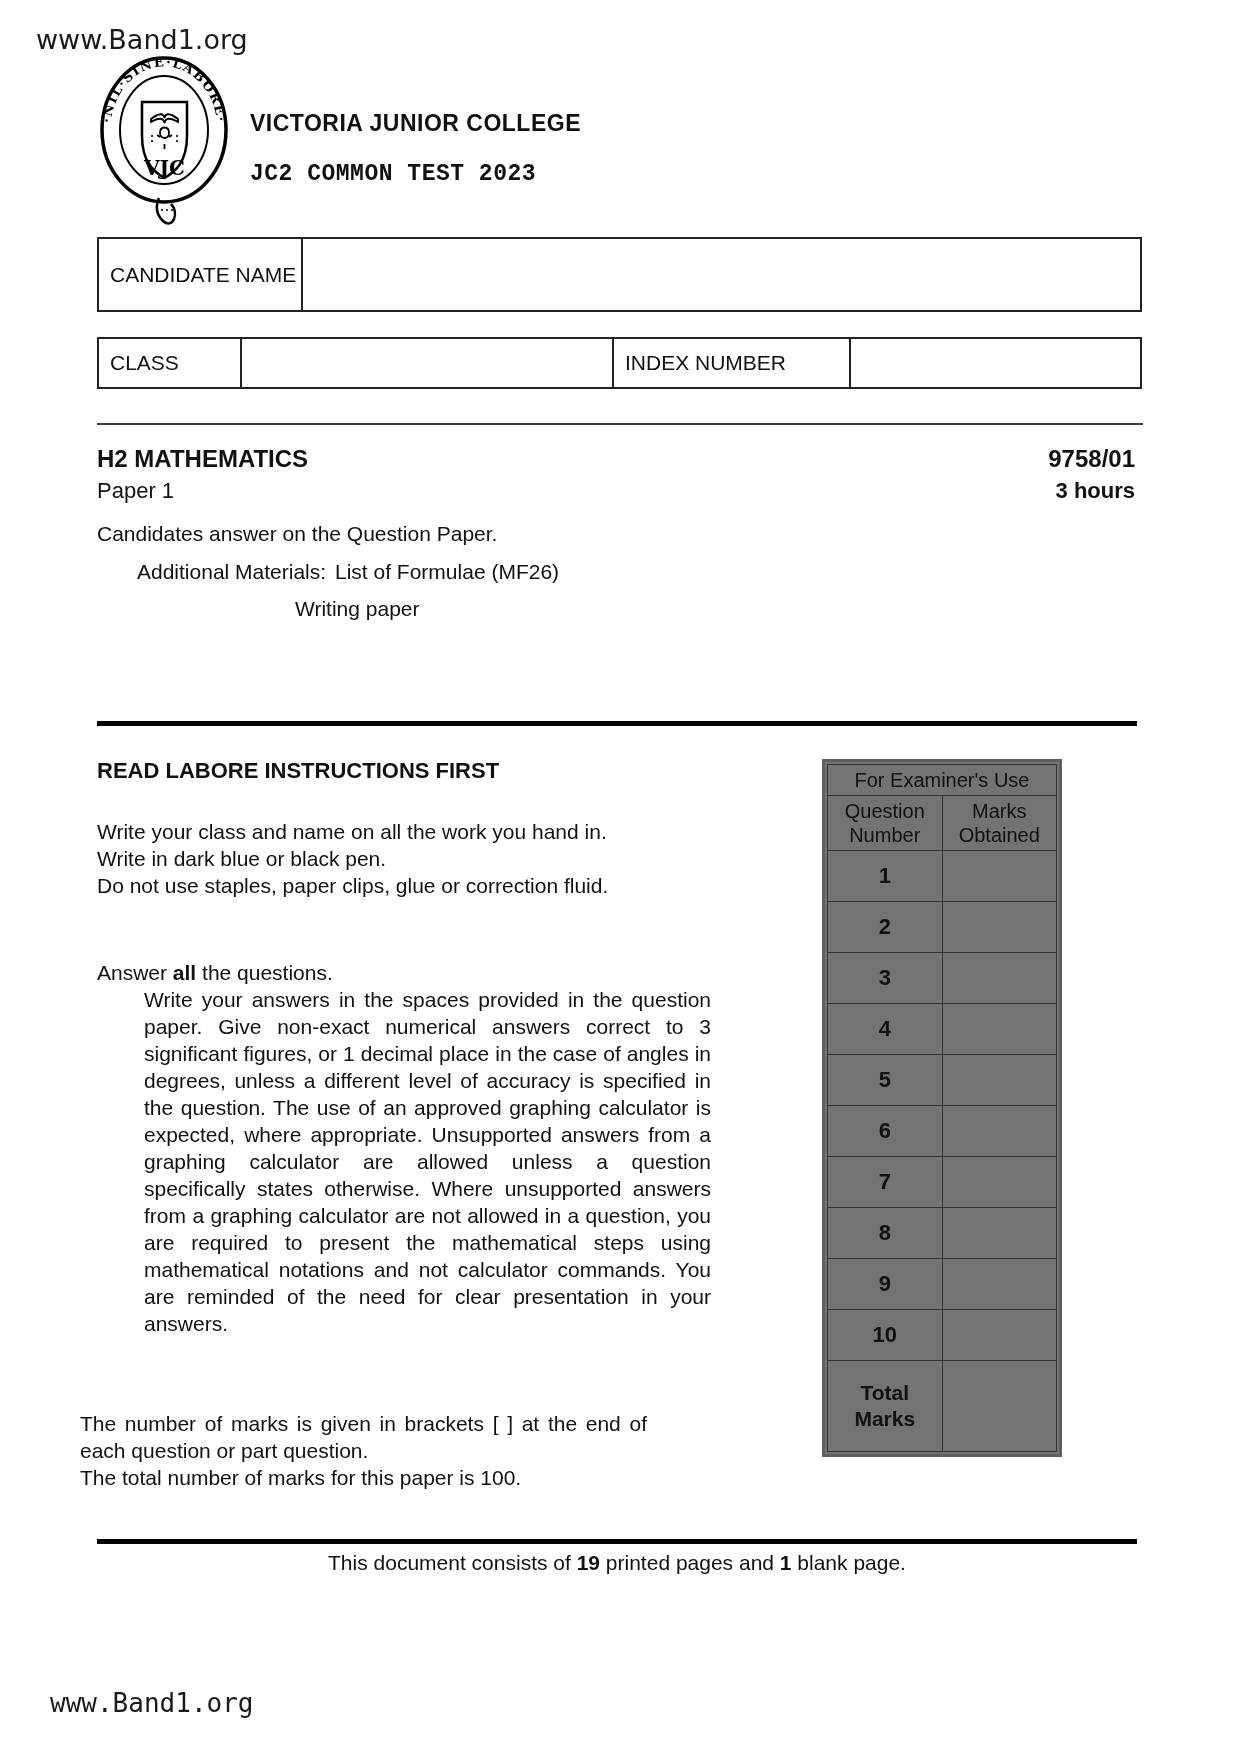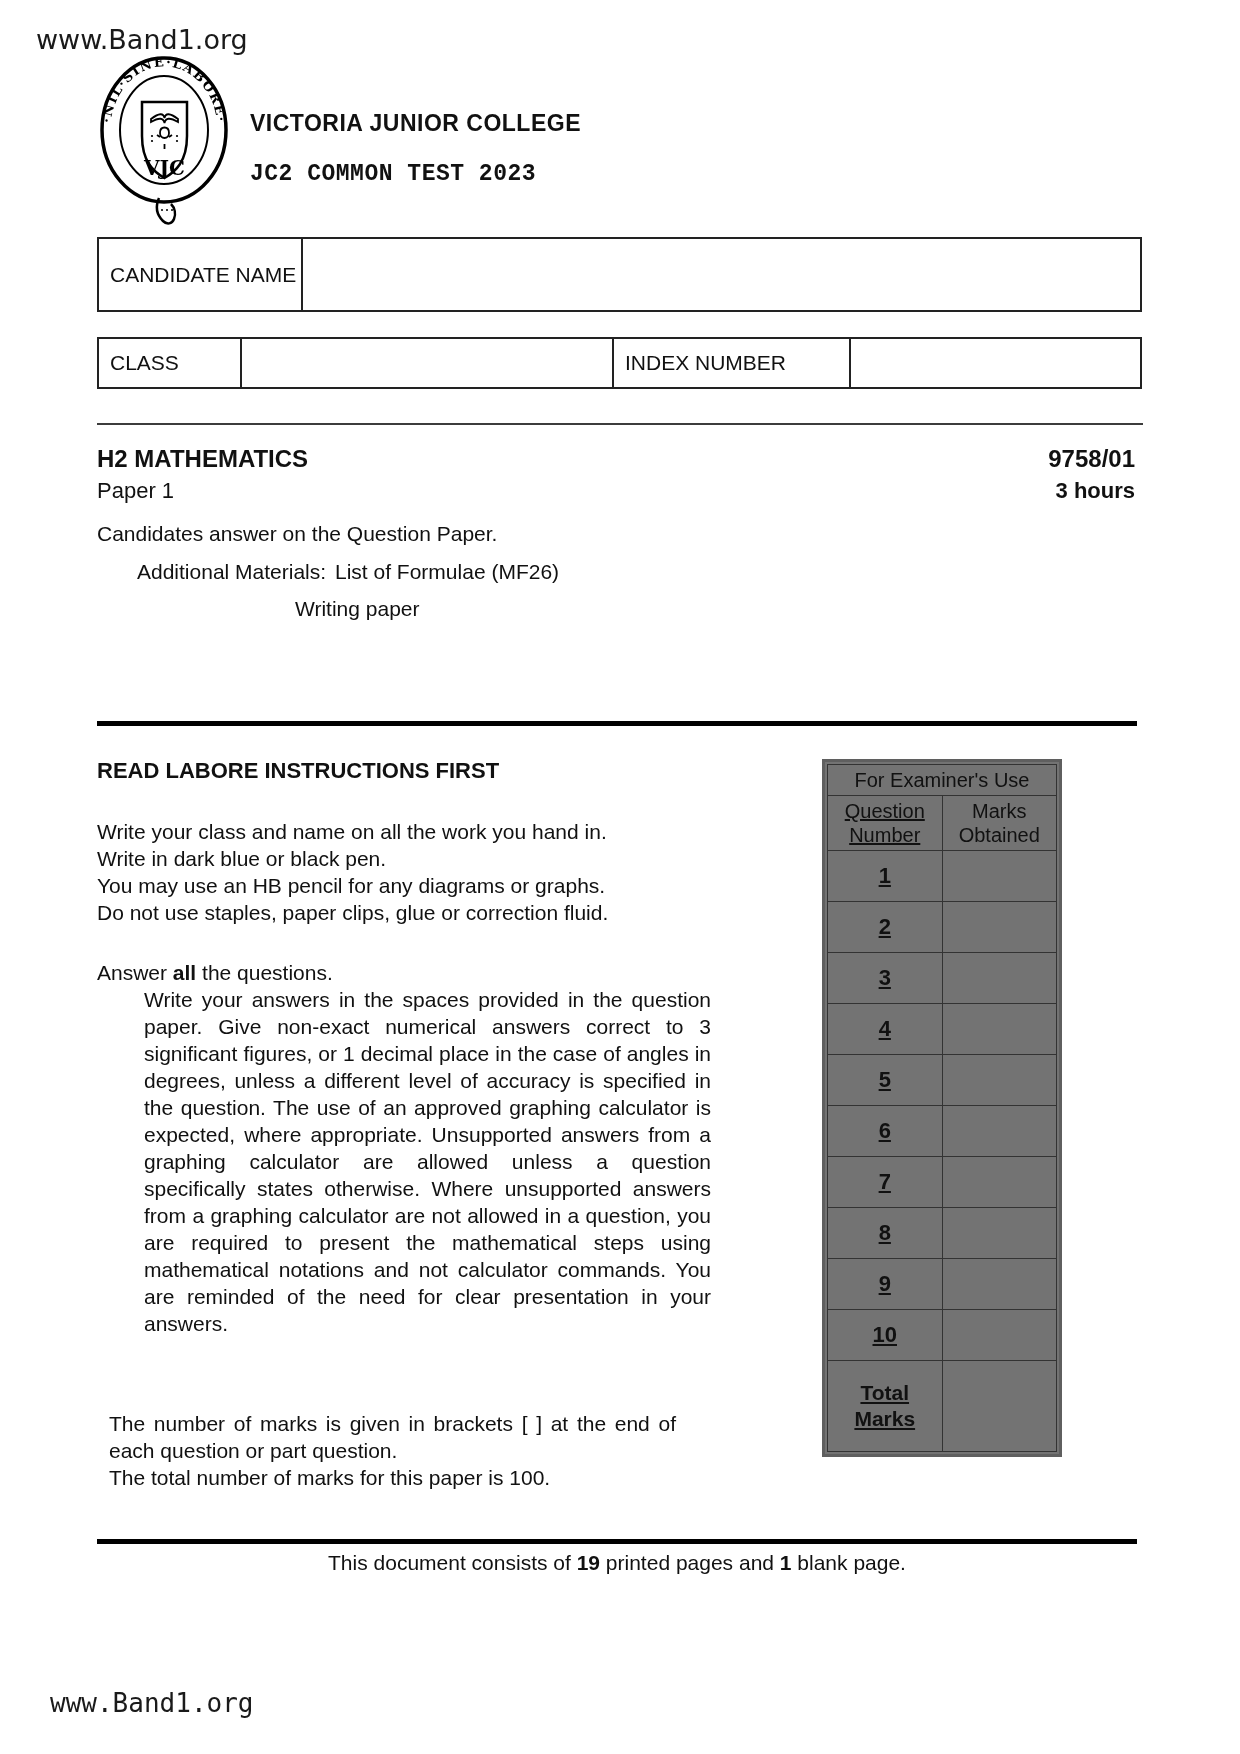--- a/index.html
+++ b/index.html
@@ -35,34 +35,34 @@
   .answer-note { left:97px; top:522px; font-size:21px; }
   .addl-row  { left:97px; top:560px; font-size:21px; display:flex;margin-left:40px; }
   .addl-row .lbl { width:198px; flex:0 0 198px; }
   .addl-row2 { left:295px; top:597px; font-size:21px; }
 
   .instr { font-size:21px; line-height:27px; width:567px; }
   .instr-title { left:97px; top:757px; font-size:22px; font-weight:bold; }
   .para1 { left:97px; top:818px; }
   .answer-line { left:97px; top:959px; }
   .para2 { left:97px; top:986px; text-align:justify;margin-left:47px; }
-  .para3 { left:109px; top:1410px; }
+  .para3 { left:80px; top:1410px; }
   .para3 .j { text-align:justify; }
   b { font-weight:bold; }
 
   .examiner { left:822px; top:759px; width:240px; border:3px solid #5f5f5f; padding:2px; background:#737373; box-sizing:border-box; }
   .examiner table { width:100%; border-collapse:collapse; table-layout:fixed; }
   .examiner td { border:1.5px solid #333; text-align:center; vertical-align:middle; padding:0 4px; }
   .ex-title td { height:30px; font-size:20px; }
   .ex-head td { height:54px; font-size:20px; line-height:24px; }
   .ex-row .qn { font-weight:bold; font-size:22px; }
   .ex-row td { height:50px; }
   .ex-total td { height:90px; }
   .ex-total .qn { font-weight:bold; font-size:21px; line-height:26px; }
-  .examiner .c1 { width:46%;text-decoration:underline; }
+  .examiner .c1 { width:46%; }
 
   .footer-text { left:97px; top:1551px; width:1040px; text-align:center; font-size:21px; }
 
   svg .ln { fill:none; stroke:#000; }
 </style>
 </head>
 <body>
 
 <div class="page">
 
@@ -131,21 +131,20 @@
   </div>
   <div class="abs addl-row2">Writing paper</div>
 
   <div class="abs mid-rule"></div>
 
   <div class="abs instr instr-title">READ LABORE INSTRUCTIONS FIRST</div>
 
   <div class="abs instr para1">
     <div>Write your class and name on all the work you hand in.</div>
     <div>Write in dark blue or black pen.</div>
-    <div>You may use an HB pencil for any diagrams or graphs.</div>
     <div>Do not use staples, paper clips, glue or correction fluid.</div>
   </div>
 
   <div class="abs instr answer-line"><span>Answer </span><b>all</b><span> the questions.</span></div>
 
   <div class="abs instr para2">Write your answers in the spaces provided in the question paper. Give non-exact numerical answers correct to 3 significant figures, or 1 decimal place in the case of angles in degrees, unless a different level of accuracy is specified in the question. The use of an approved graphing calculator is expected, where appropriate. Unsupported answers from a graphing calculator are allowed unless a question specifically states otherwise. Where unsupported answers from a graphing calculator are not allowed in a question, you are required to present the mathematical steps using mathematical notations and not calculator commands. You are reminded of the need for clear presentation in your answers.</div>
 
   <div class="abs instr para3">
     <div class="j">The number of marks is given in brackets [ ] at the end of each question or part question.</div>
     <div>The total number of marks for this paper is 100.</div>

